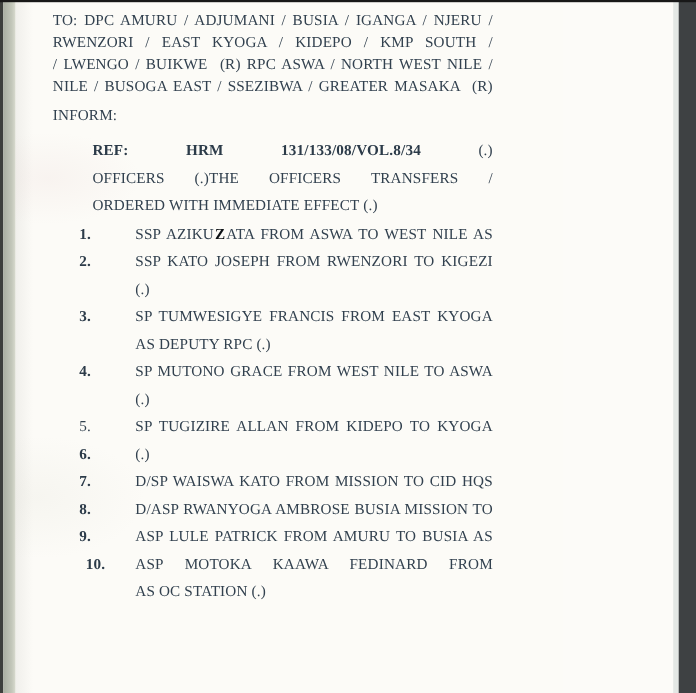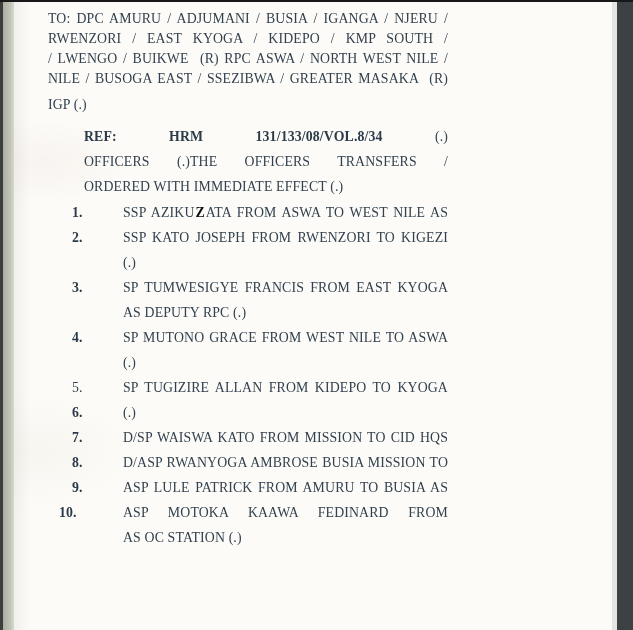--- a/index.html
+++ b/index.html
@@ -34,21 +34,21 @@
   .to-block .line{height:20px;line-height:20px;}
   .inform{display:flex;margin-top:6px;}
   .inform .line{height:20px;line-height:20px;text-align:left;}
   .inform-label{width:64px;flex:none;line-height:20px;}
   .ref-block{margin-top:9px;}
   .ref-block .line,.list .line{height:25px;line-height:25px;margin-left:36px;}
   .list{margin-top:1px;}
   .item{position:relative;padding-left:39px;}
   .num{position:absolute;left:24px;top:0;height:25px;line-height:25px;}
   .num.bold{font-weight:bold;}
-  .num.wide{left:11px;}
+  .num.wide{left:30px;}
   .bold{font-weight:bold;color:#2c3b49;}
   .strike{font-weight:900;color:#0c1014;padding:0 1px;letter-spacing:0;}
 </style>
 </head>
 <body>
 
 <div class="canvas">
   <div class="edge-top"></div>
   <div class="edge-left-dark"></div>
   <div class="edge-left-strip"></div>
@@ -57,22 +57,22 @@
 
   <div class="page">
     <div class="to-block" id="to-block">
         <div class="line fill">TO: DPC AMURU / ADJUMANI / BUSIA / IGANGA / NJERU / BUNDIBUGYO</div>
         <div class="line fill">RWENZORI / EAST KYOGA / KIDEPO / KMP SOUTH / WAMALA / WEST</div>
         <div class="line fill">/ LWENGO / BUIKWE  (R) RPC ASWA / NORTH WEST NILE / BUKEDI /</div>
         <div class="line fill">NILE / BUSOGA EAST / SSEZIBWA / GREATER MASAKA  (R) AIGP OPS /</div>
       </div>
 
     <div class="inform">
+      <div class="inform-label">INFORM:</div>
       <div class="inform-lines">
-        <div class="line">IGP (.)</div>
       </div>
     </div>
 
     <div class="ref-block" id="ref-block">
         <div class="line fill"><span class="bold">REF: HRM 131/133/08/VOL.8/34</span><span class=""> (.) TRANSFER/APPOINTMENT GAZETTED</span></div>
         <div class="line fill">OFFICERS (.)THE OFFICERS TRANSFERS / APPOINTMENTS ARE</div>
         <div class="line">ORDERED WITH IMMEDIATE EFFECT (.)</div>
       </div>
 
     <div class="list" id="transfer-list">

